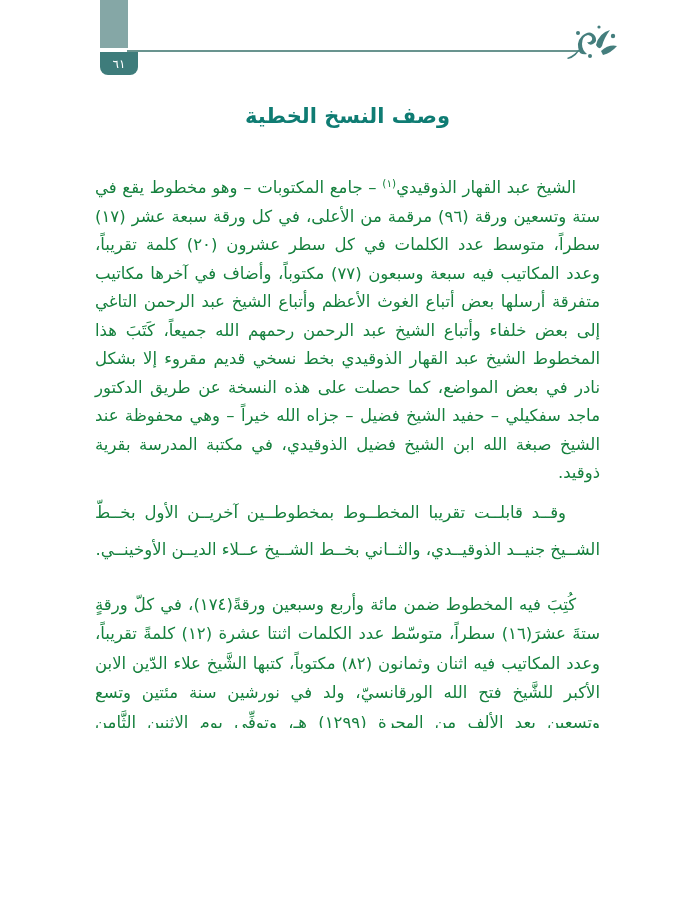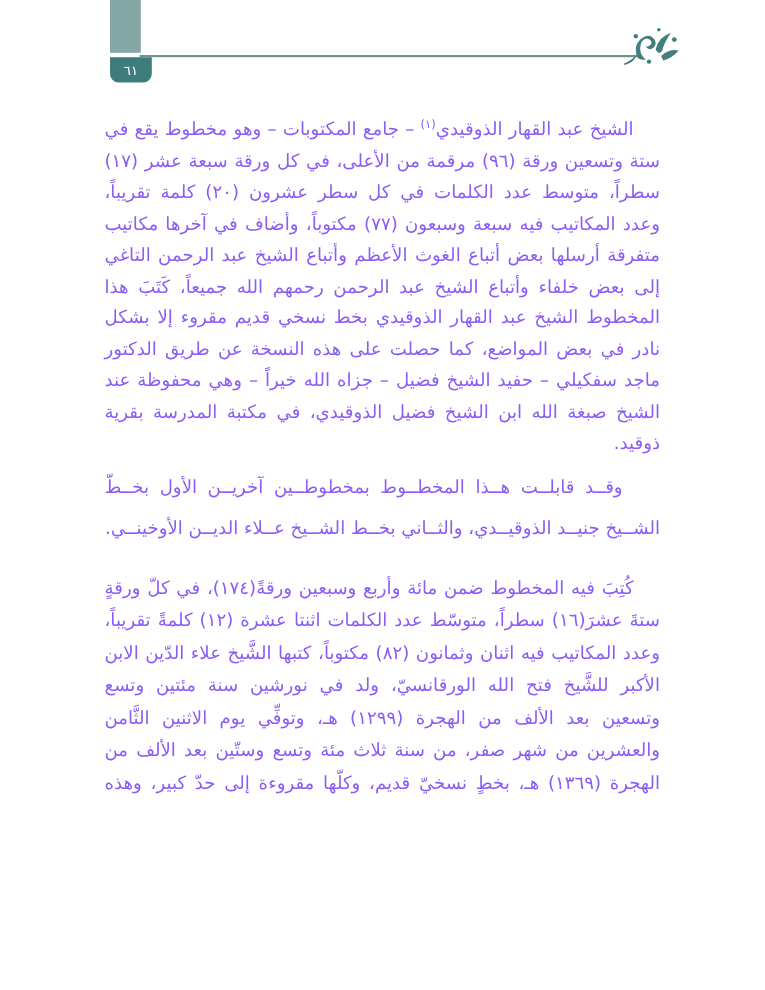--- a/index.html
+++ b/index.html
@@ -65,21 +65,21 @@
   .title {
     margin: 0 0 46px 0;
     text-align: center;
     color: #0f7c73;
     font-size: 21px;
     font-weight: bold;
     letter-spacing: 0;
   }
   .para {
     margin: 0;
-    color: #8b5cf6;
+    color: #15803d;
     font-size: 16.5px;
     line-height: 28.5px;
     text-align: justify;
     text-indent: 24px;
   }
   .p2 {
     margin-top: 6px;
     line-height: 37px;
     text-indent: 34px;
   }
@@ -128,24 +128,25 @@
         <circle cx="24" cy="33" r="2"></circle>
         <path d="M30 22 Q33 10 44 7 Q38 15 36 23 Q33 28 30 22 Z"></path>
         <path d="M35 28 Q43 21 51 23 Q45 30 37 32 Z"></path>
         <circle cx="47" cy="13" r="2.2"></circle>
         <circle cx="33" cy="4" r="1.6"></circle>
       </svg>
     </div>
   </div>
 
   <div class="content">
+    <h1 class="title">وصف النسخ الخطية</h1>
 
     <p class="para p1"><span>الشيخ عبد القهار الذوقيدي</span><sup class="fn-ref">(١)</sup><span> – جامع المكتوبات – وهو مخطوط يقع في ستة وتسعين ورقة (٩٦) مرقمة من الأعلى، في كل ورقة سبعة عشر (١٧) سطراً، متوسط عدد الكلمات في كل سطر عشرون (٢٠) كلمة تقريباً، وعدد المكاتيب فيه سبعة وسبعون (٧٧) مكتوباً، وأضاف في آخرها مكاتيب متفرقة أرسلها بعض أتباع الغوث الأعظم وأتباع الشيخ عبد الرحمن التاغي إلى بعض خلفاء وأتباع الشيخ عبد الرحمن رحمهم الله جميعاً، كَتَبَ هذا المخطوط الشيخ عبد القهار الذوقيدي بخط نسخي قديم مقروء إلا بشكل نادر في بعض المواضع، كما حصلت على هذه النسخة عن طريق الدكتور ماجد سفكيلي – حفيد الشيخ فضيل – جزاه الله خيراً – وهي محفوظة عند الشيخ صبغة الله ابن الشيخ فضيل الذوقيدي، في مكتبة المدرسة بقرية ذوقيد.</span></p>
 
-    <p class="para p2">وقــد قابلــت هــذا المخطــوط بمخطوطــين آخريــن الأول بخــطّ الشــيخ جنيــد الذوقيــدي، والثــاني بخــط الشــيخ عــلاء الديــن الأوخينــي.</p>
+    <p class="para p2">وقــد قابلــت تقريبا المخطــوط بمخطوطــين آخريــن الأول بخــطّ الشــيخ جنيــد الذوقيــدي، والثــاني بخــط الشــيخ عــلاء الديــن الأوخينــي.</p>
 
     <p class="para p3">كُتِبَ فيه المخطوط ضمن مائة وأربع وسبعين ورقةً(١٧٤)، في كلّ ورقةٍ ستةَ عشرَ(١٦) سطراً، متوسّط عدد الكلمات اثنتا عشرة (١٢) كلمةً تقريباً، وعدد المكاتيب فيه اثنان وثمانون (٨٢) مكتوباً، كتبها الشَّيخ علاء الدّين الابن الأكبر للشَّيخ فتح الله الورقانسيّ، ولد في نورشين سنة مئتين وتسع وتسعين بعد الألف من الهجرة (١٢٩٩) هـ، وتوفِّي يوم الاثنين الثَّامن والعشرين من شهر صفر، من سنة ثلاث مئة وتسع وستّين بعد الألف من الهجرة (١٣٦٩) هـ، بخطٍ نسخيّ قديم، وكلّها مقروءة إلى حدّ كبير، وهذه النسخة موجودة في مكتبة مدرسة أوخين.</p>
 
     <div class="fn-sep"></div>
 
   </div>
 
 </div>
 
 </body></html>

